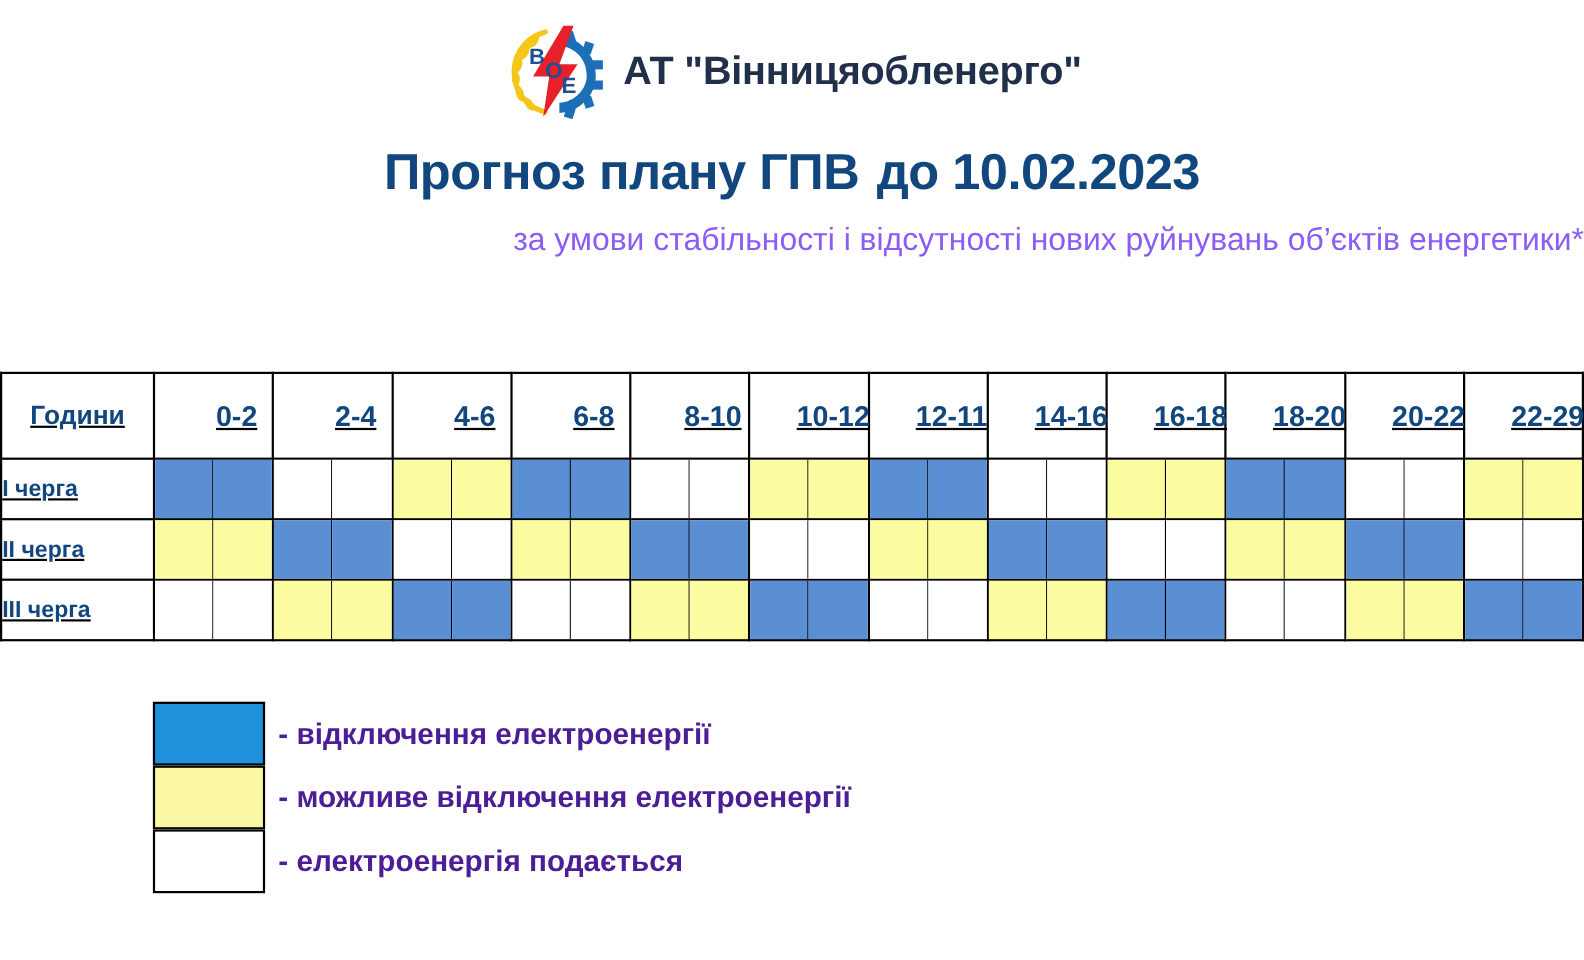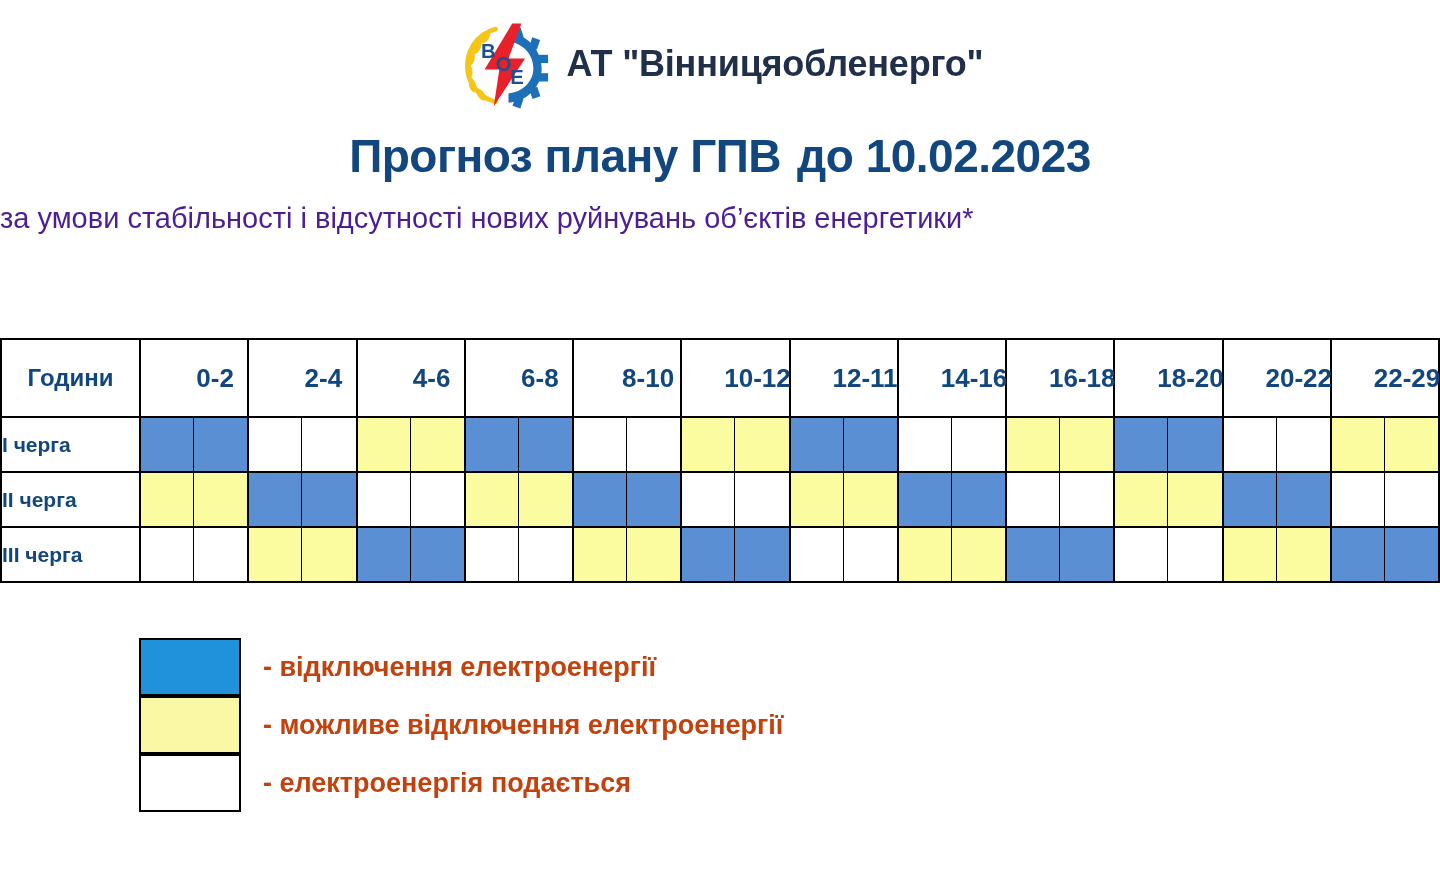--- a/index.html
+++ b/index.html
@@ -51,34 +51,35 @@
     color: #11477e;
     letter-spacing: -0.5px;
     line-height: 1.05;
     margin-top: 22px;
     white-space: nowrap;
   }
 
   .main-title .gap { display: inline-block; width: 16px; }
 
   .subtitle {
-    text-align: left;
+    text-align: right;
     font-size: 29px;
     font-weight: normal;
-    color: #4c1d95;
+    color: #8b5cf6;
     margin-top: 22px;
     white-space: nowrap;
   }
 
   
   .table-wrap {
     position: absolute;
     left: 0;
     top: 338px;
     width: 1440px;
+    text-decoration: underline;
   }
 
   table.sched {
     border-collapse: collapse;
     width: 1440px;
     table-layout: fixed;
   }
 
   table.sched th,
   table.sched td {
@@ -162,24 +163,24 @@
     height: 58px;
     border: 2px solid #000000;
     flex: 0 0 102px;
   }
 
   .legend-swatch.blue   { background: #2092db; }
   .legend-swatch.yellow { background: #fbf8a5; }
   .legend-swatch.white  { background: #ffffff; }
 
   .legend-label {
-    margin-left: 22px;
+    margin-left: 12px;
     font-size: 27px;
     font-weight: bold;
-    color: #c2410c;
+    color: #4c1d95;
     white-space: nowrap;
   }
 </style>
 </head>
 <body>
 
 <div class="page">
 
   <div class="brand">
     <span class="logo-mark">

